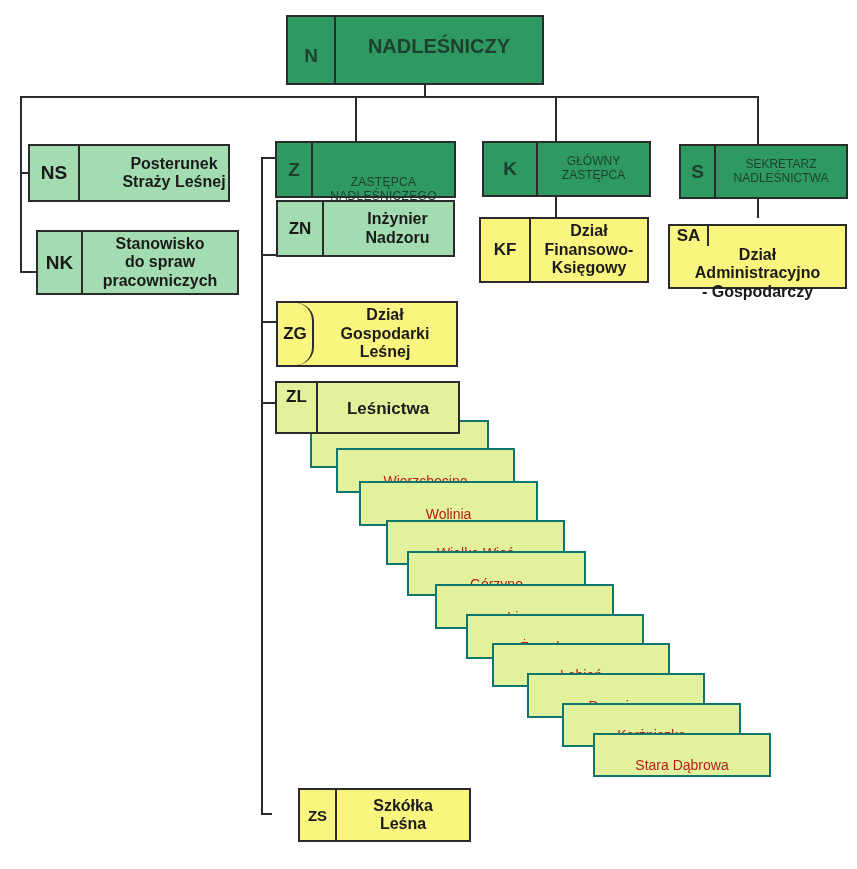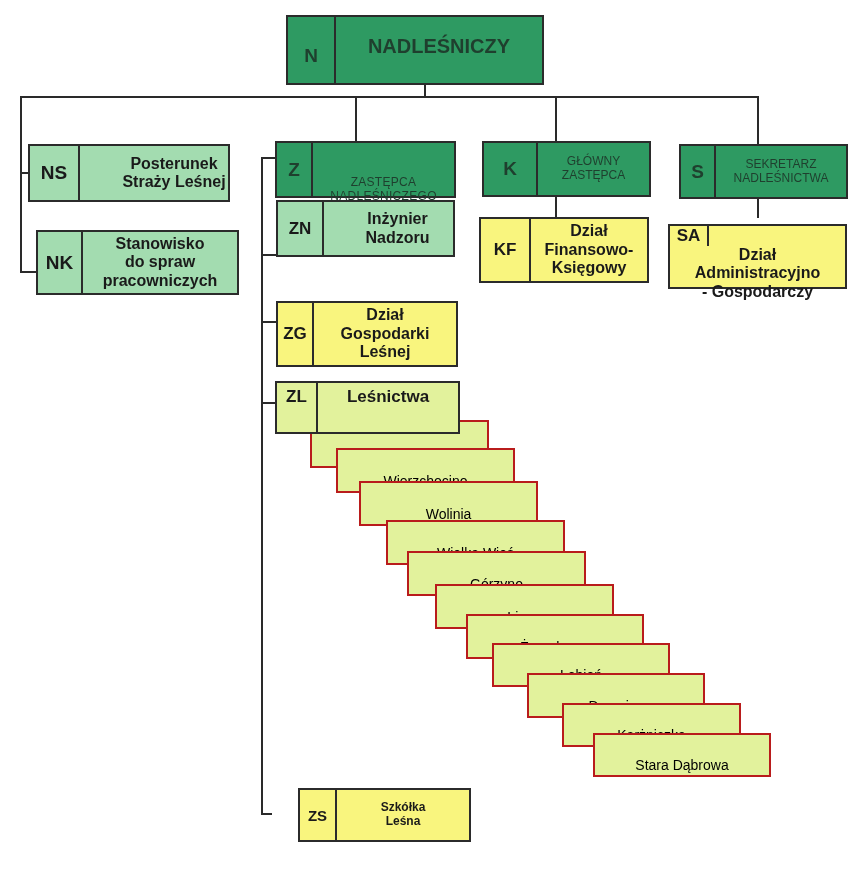--- a/index.html
+++ b/index.html
@@ -9,23 +9,23 @@
   .box { position:absolute; display:flex; border:2px solid #2b2b2b; box-sizing:border-box; }
   .code { display:flex; align-items:center; justify-content:center; font-weight:bold;
           border-right:2px solid #2b2b2b; box-sizing:border-box; }
   .lbl { flex:1; display:flex; align-items:center; justify-content:center; text-align:center;
          font-weight:bold; line-height:1.15; white-space:pre-line; }
   .dark { background:#2e9a62; }
   .dark .code, .dark .lbl { color:#1f3f2e; }
   .mint { background:#a3dcb0; }
   .yel { background:#f9f57e; }
   .lime { background:#e2f29c; }
-  .step { position:absolute; border:2px solid #b91c1c; box-sizing:border-box; background:#e2f29c;
+  .step { position:absolute; border:2px solid #0f766e; box-sizing:border-box; background:#e2f29c;
           display:flex; align-items:flex-end; justify-content:center; padding-bottom:2px;
-          font-size:14px; color:#000000; }
+          font-size:14px; color:#b91c1c; }
 </style>
 </head>
 <body>
 
 <div class="ln" style="left:424px;top:85px;width:2px;height:13px;"></div>
 <div class="ln" style="left:20px;top:96px;width:739px;height:2px;"></div>
 <div class="ln" style="left:20px;top:96px;width:2px;height:177px;"></div>
 <div class="ln" style="left:20px;top:172px;width:16px;height:2px;"></div>
 <div class="ln" style="left:20px;top:271px;width:16px;height:2px;"></div>
 <div class="ln" style="left:355px;top:96px;width:2px;height:45px;"></div>
@@ -92,21 +92,21 @@
 <div class="box yel" style="left:668px;top:224px;width:179px;height:65px;flex-direction:column;">
   <div class="code" style="width:39px;font-size:17px;">SA</div>
   <div class="lbl" style="flex-direction:column;">
     <span style="font-size:16px;">Dział</span>
     <span style="font-size:16px;white-space:pre-line;">Administracyjno
 - Gospodarczy</span>
   </div>
 </div>
 
 <div class="box yel" style="left:276px;top:301px;width:182px;height:66px;">
-  <div class="code" style="width:36px;font-size:17px;">ZG</div>
+  <div class="code" style="width:36px;font-size:17px;border-radius:18px;">ZG</div>
   <div class="lbl" style="font-size:16px;">Dział
 Gospodarki
 Leśnej</div>
 </div>
 
 <div id="steps">
     <div class="step" style="left: 310px; top: 420px; width: 179px; height: 48px; z-index: 0;">
       <span>Główczyce</span>
     </div>
     <div class="step" style="left: 336px; top: 448px; width: 179px; height: 45px; z-index: 1;">
@@ -136,20 +136,20 @@
     <div class="step" style="left: 562px; top: 703px; width: 179px; height: 44px; z-index: 9;">
       <span>Karżniczka</span>
     </div>
     <div class="step" style="left: 593px; top: 733px; width: 178px; height: 44px; z-index: 10;">
       <span>Stara Dąbrowa</span>
     </div>
   </div>
 
 <div class="box lime" style="left:275px;top:381px;width:185px;height:53px;">
   <div class="code" style="width:41px;font-size:17px;align-items:flex-start;padding-top:4px;">ZL</div>
-  <div class="lbl" style="font-size:17px;align-items:flex-start;padding-top:4px;">Leśnictwa</div>
+  <div class="lbl" style="font-size:17px;align-items:flex-start;padding-top:16px;">Leśnictwa</div>
 </div>
 
 <div class="box yel" style="left:272px;top:788px;width:173px;height:54px;margin-left:26px;">
   <div class="code" style="width:37px;font-size:15px;">ZS</div>
-  <div class="lbl" style="font-size:12px;">Szkółka
+  <div class="lbl" style="font-size:16px;">Szkółka
 Leśna</div>
 </div>
 
 </body></html>

